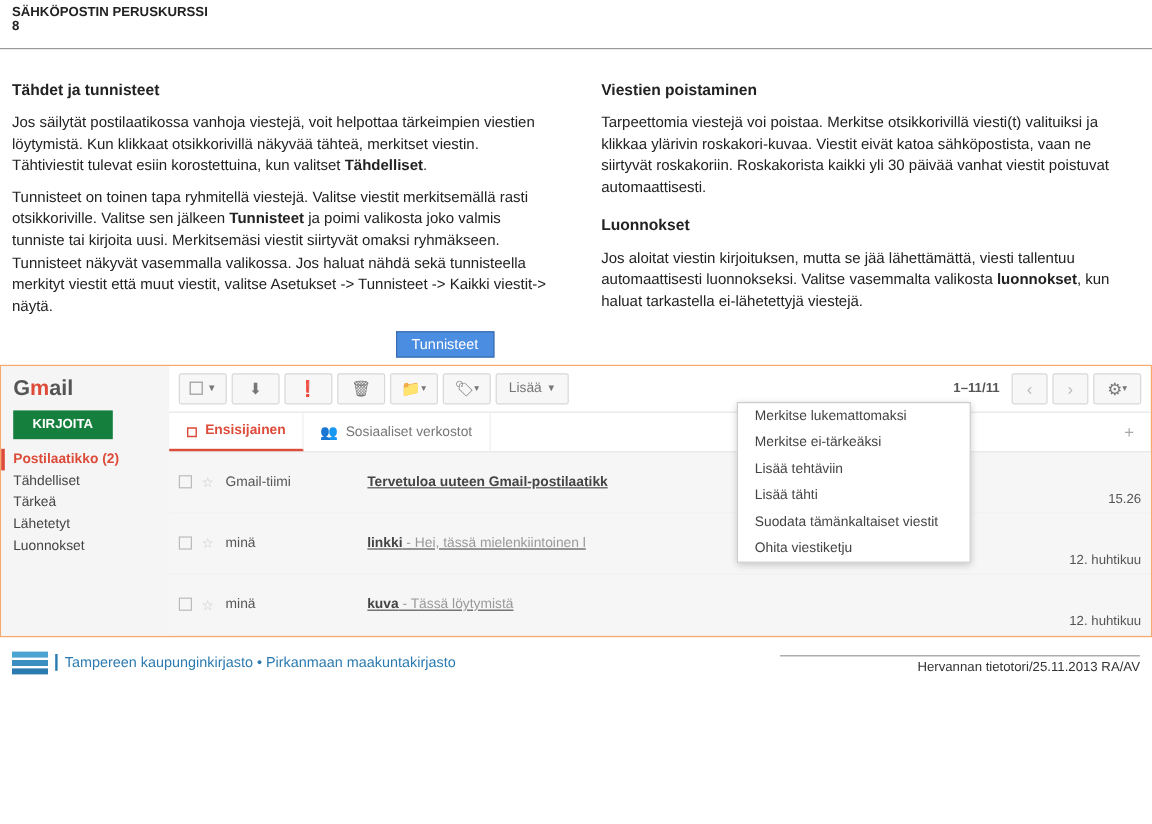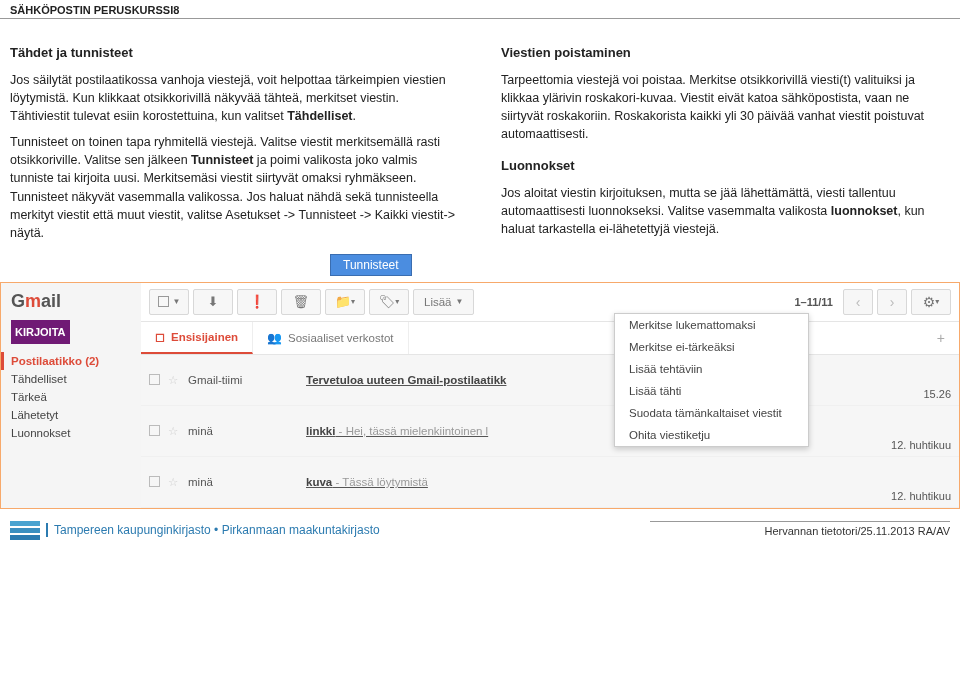--- a/index.html
+++ b/index.html
@@ -1,34 +1,34 @@
 <!DOCTYPE html>
 <html><head>
 <meta charset="utf-8">
 <style>
   * { box-sizing: border-box; margin: 0; padding: 0; }
   body { font-family: Arial, Helvetica, sans-serif; font-size: 12px; color: #222; width: 960px; background: #fff; }
   
-  .page-header { display: flex; border-bottom: 1px solid #999; padding: 4px 10px 2px 10px; font-size: 11px; font-weight: bold; }
+  .page-header { display: flex; justify-content: space-between; border-bottom: 1px solid #999; padding: 4px 10px 12px 10px; font-size: 11px; font-weight: bold; flex-direction: column; }
   
   .content { padding: 25px 10px 10px 10px; display: flex; gap: 42px; }
   .col { flex: 1; font-size: 12.5px; line-height: 1.45; }
   .col h3 { font-size: 13px; font-weight: bold; margin-bottom: 8px; }
   .col h3.sub { margin-top: 14px; }
   .col p { margin-bottom: 8px; }
   .bold-inline { font-weight: bold; }
   
   .callout-wrap { position: relative; height: 22px; }
   .callout { position: absolute; left: 330px; top: -6px; background: #4b8de0; color: #fff; font-size: 12px; padding: 3px 12px; border: 1px solid #3a6db0; }
   
   .gmail-box { margin: 0 0 0 0; border: 1px solid #f7a96b; display: flex; font-size: 11.5px; color: #555; }
   .gmail-box .sidebar { width: 140px; background: #f5f5f5; padding: 8px 0 4px 10px; }
   .gmail-logo { font-size: 18px; font-weight: bold; color: #555; margin-bottom: 8px; }
   .gmail-logo .m { color: #dd4b39; }
-  .compose-btn { background: #701a75; color: #fff; font-weight: bold; font-size: 11px; padding: 6px 4px; display: inline-block; margin-bottom: 8px; }
+  .compose-btn { background: #15803d; color: #fff; font-weight: bold; font-size: 11px; padding: 6px 16px; display: inline-block; margin-bottom: 8px; }
   .sb-item { padding: 3px 0; color: #444; }
   .sb-item.active { color: #dd4b39; font-weight: bold; border-left: 3px solid #dd4b39; margin-left: -10px; padding-left: 7px; }
   
   .main-area { flex: 1; position: relative; }
   .toolbar { display: flex; align-items: center; padding: 6px 8px; border-bottom: 1px solid #e5e5e5; gap: 4px; }
   .tb-btn { border: 1px solid #d8d8d8; background: #f7f7f7; border-radius: 2px; height: 26px; display: flex; align-items: center; justify-content: center; color: #777; }
   .tb-cb { width: 40px; }
   .tb-cb .cb { width: 11px; height: 11px; border: 1px solid #999; margin-right: 4px; }
   .tb-cb .arrow { font-size: 8px; }
   .tb-icon { width: 40px; font-size: 13px; }
@@ -51,21 +51,21 @@
   .msg-star { color: #ccc; flex: none; width: 12px; }
   .msg-from { width: 110px; }
   .msg-subj { flex: 1; overflow: hidden; white-space: nowrap; text-overflow: ellipsis; text-decoration: underline; }
   .msg-subj .b { font-weight: bold; color: #444; }
   .msg-subj .g { color: #999; }
   .msg-date { width: 80px; text-align: right; font-size: 11px; margin-top: 28px; }
   
   .dropdown { position: absolute; top: 30px; right: 150px; width: 195px; background: #fff; border: 1px solid #ccc; box-shadow: 0 2px 6px rgba(0,0,0,0.2); z-index: 10; }
   .dropdown .dd-item { padding: 5px 14px; font-size: 11.5px; color: #444; }
   
-  .page-footer { display: flex; justify-content: space-between; padding: 12px 10px 6px 10px; font-size: 11px; }
+  .page-footer { display: flex; justify-content: space-between; align-items: flex-end; padding: 12px 10px 6px 10px; font-size: 11px; }
   .footer-logo { display: flex; align-items: center; gap: 6px; }
   .logo-bars { display: flex; flex-direction: column; gap: 2px; }
   .logo-bar { width: 30px; height: 5px; background: #4aa3d0; }
   .logo-bar:nth-child(2){ background:#3b8fc0;}
   .logo-bar:nth-child(3){ background:#2c7bb0;}
   .footer-name { font-size: 12px; color: #2c7bb0; border-left: 2px solid #2c7bb0; padding-left: 6px; }
   .footer-right { color: #333; border-top: 1px solid #999; padding-top: 3px; width: 300px; text-align: right; }
 </style>
 </head>
 <body>

